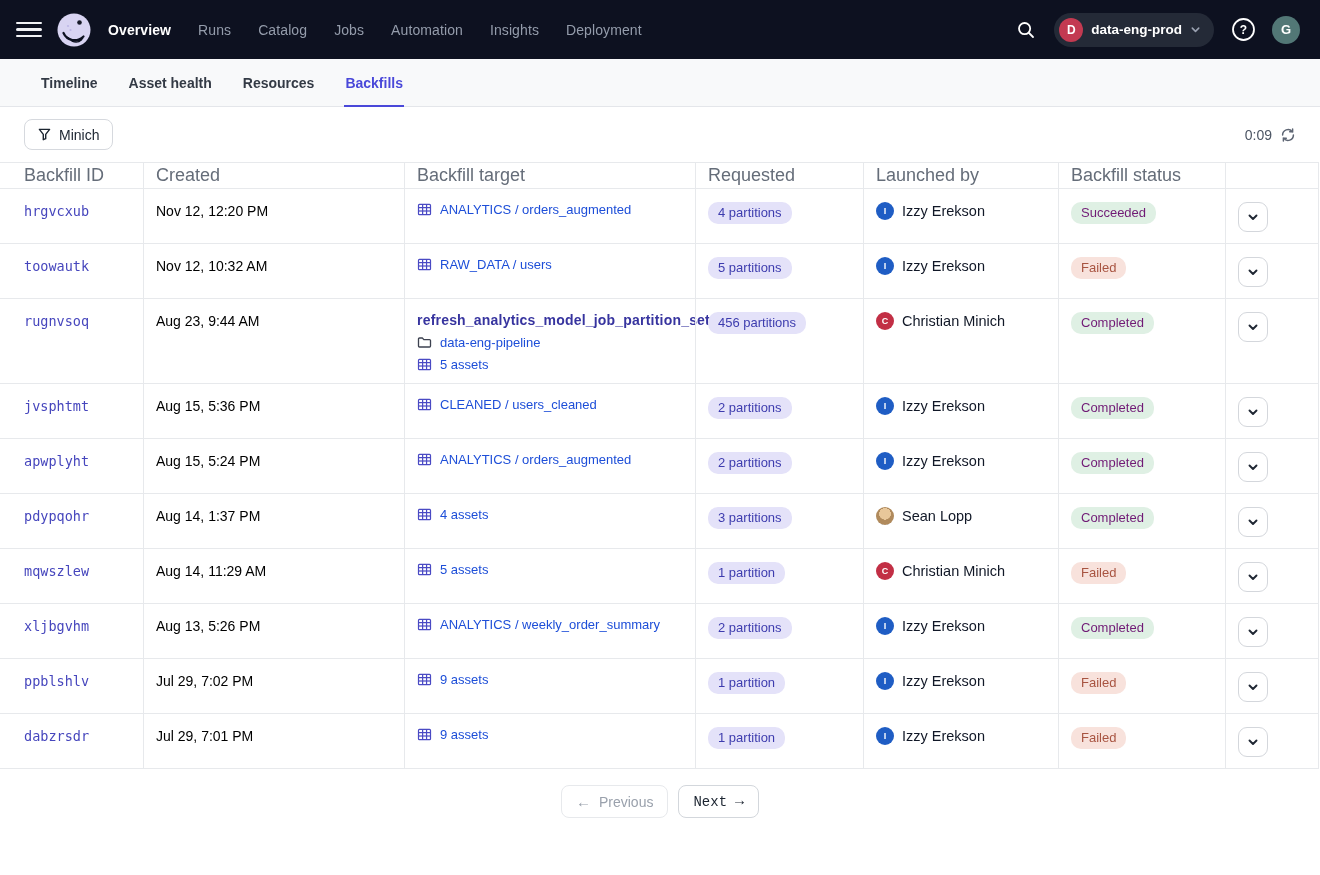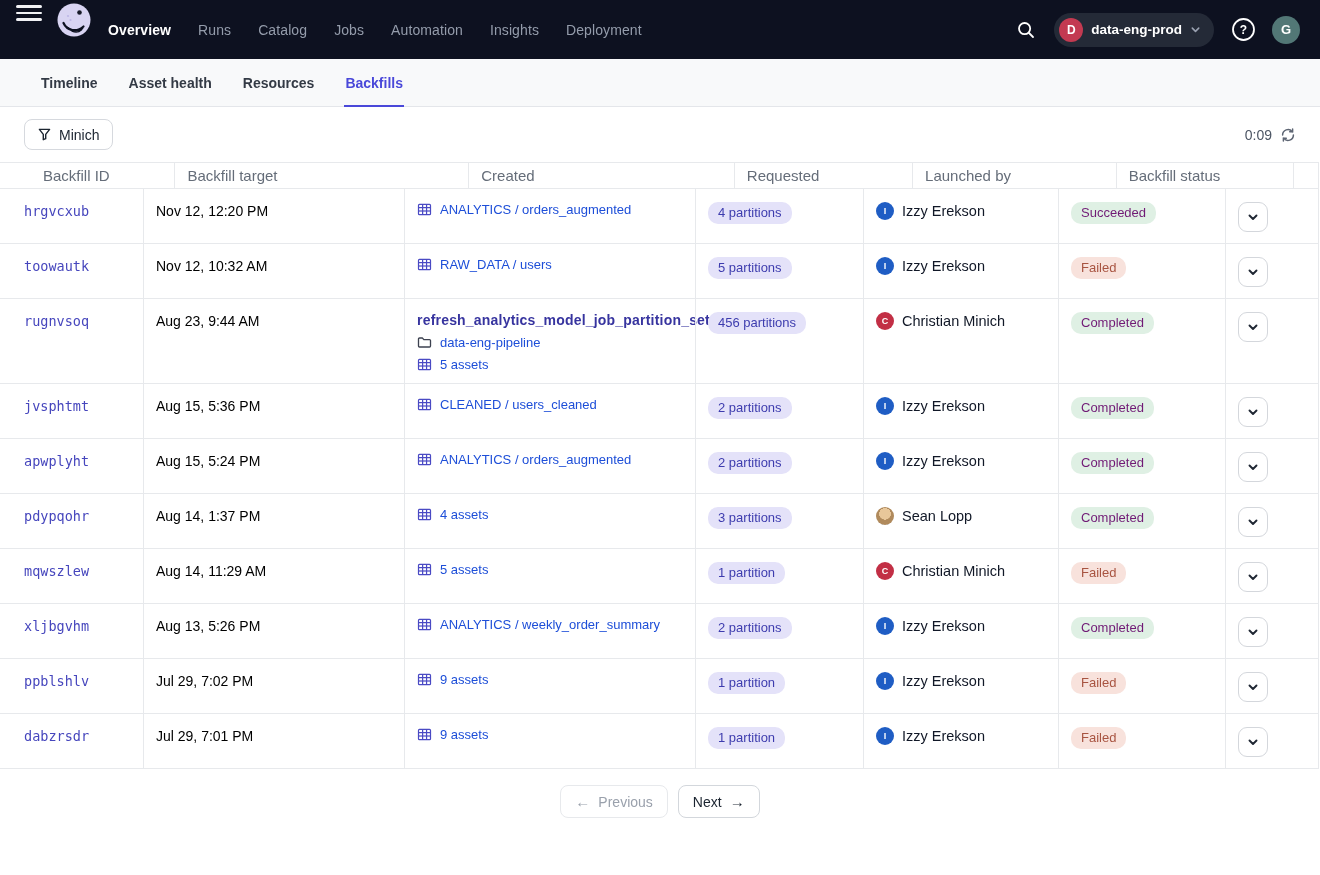--- a/index.html
+++ b/index.html
@@ -1,21 +1,21 @@
 <!DOCTYPE html>
 <html><head>
 <meta charset="utf-8">
 <style>
   * { margin:0; padding:0; box-sizing:border-box; }
   html,body { width:1320px; height:875px; background:#ffffff; overflow:hidden;
     font-family:"Liberation Sans", sans-serif; }
   button { font-family:inherit; cursor:pointer; }
 
   
-  .topnav { height:59px; background:#0d1120; display:flex; 
+  .topnav { height:59px; background:#0d1120; display:flex; align-items:center;
     padding:0 20px 0 16px; }
   .hamburger { width:26px; height:26px; background:none; border:none;
     display:flex; flex-direction:column; justify-content:center; gap:4px; margin-right:12px; }
   .hamburger span { display:block; height:2.6px; background:#f1f2f5; border-radius:2px; }
   .logo { width:40px; height:40px; display:flex; align-items:center; justify-content:center; margin-right:14px; }
   .nav-items { display:flex; gap:27px; align-items:center; }
   .nav-item { background:none; border:none; font-size:14px; color:#949cab; padding:0; letter-spacing:.1px; }
   .nav-item.active { color:#ffffff; font-weight:700; }
   .nav-right { margin-left:auto; display:flex; align-items:center; gap:15px; }
   .search-btn { background:none; border:none; width:26px; height:26px; display:flex; align-items:center; justify-content:center; }
@@ -41,21 +41,21 @@
   .toolbar { height:55px; display:flex; align-items:center; padding:0 24px; }
   .filter-btn { display:flex; align-items:center; gap:8px; height:31px; padding:0 13px;
     background:#fff; border:1px solid #d6d9de; border-radius:8px; font-size:14px; color:#1b2430; }
   .timer-group { margin-left:auto; display:flex; align-items:center; gap:8px; }
   .timer { font-size:14px; color:#4c5564; }
   .refresh-btn { background:none; border:none; display:flex; align-items:center; }
 
   
   .table { border-top:1px solid #e7e9ec; border-right:1px solid #e7e9ec; width:1319px; }
   .thead { display:flex; height:26px; border-bottom:1px solid #e7e9ec; }
-  .th { font-size:15px; color:#656d79; display:flex; align-items:center; padding:0 12px;margin-left:19px; }
+  .th { font-size:18px; color:#656d79; display:flex; align-items:center; padding:0 12px; }
   .trow { display:flex; border-bottom:1px solid #e7e9ec; min-height:53px; }
   .cell { padding:13px 12px 11px; }
   .c0 { width:143px; padding-left:24px; }
   .c1 { width:261px; border-left:1px solid #e7e9ec; }
   .c2 { width:291px; border-left:1px solid #e7e9ec; }
   .c3 { width:168px; border-left:1px solid #e7e9ec; }
   .c4 { width:195px; border-left:1px solid #e7e9ec; }
   .c5 { width:167px; border-left:1px solid #e7e9ec; }
   .c6 { flex:1; border-left:1px solid #e7e9ec; }
   .id-link { font-family:"DejaVu Sans Mono", monospace; font-size:13.5px; color:#4646bd;
@@ -76,21 +76,21 @@
     background:radial-gradient(circle at 50% 38%, #e8c79a 0 40%, #b08a5c 41% 75%, #6f5a43 76%); }
   .action-btn { width:30px; height:30px; background:#fff; border:1px solid #d4d7dc;
     border-radius:9px; display:flex; align-items:center; justify-content:center; }
 
   
   .pagination { display:flex; justify-content:center; gap:10px; padding:16px 0; }
   .page-btn { height:33px; padding:0 14px; background:#fff; border-radius:8px;
     font-size:14px; display:flex; align-items:center; gap:8px; }
   .page-btn .arr { font-size:15px; }
   .prev-btn { color:#9aa1ac; border:1px solid #e7e9ec; cursor:default; }
-  .next-btn { color:#1b2430; border:1px solid #d3d7dc; font-weight:400; }
+  .next-btn { color:#1b2430; border:1px solid #d3d7dc; font-weight:400;font-family:Liberation Mono, monospace; }
 </style>
 </head>
 <body>
 
 <div class="topnav">
   <button class="hamburger">
     <span></span>
       <span></span>
       <span></span>
   </button>
@@ -161,22 +161,22 @@
         <path d="M12.6 1.9v2.9H9.7"></path>
         <path d="M3.4 14.1v-2.9h2.9"></path>
       </svg>
     </button>
   </div>
 </div>
 
 <div class="table">
   <div class="thead">
     <div class="th c0">Backfill ID</div>
+    <div class="th c1">Created</div>
     <div class="th c2">Backfill target</div>
-    <div class="th c1">Created</div>
     <div class="th c3">Requested</div>
     <div class="th c4">Launched by</div>
     <div class="th c5">Backfill status</div>
     <div class="th c6"></div>
   </div>
   <div id="tbody">
       <div class="trow">
         <div class="cell c0"><a class="id-link" href="#">hrgvcxub</a></div>
         <div class="cell c1"><span class="created">Nov 12, 12:20 PM</span></div>
         <div class="cell c2">

